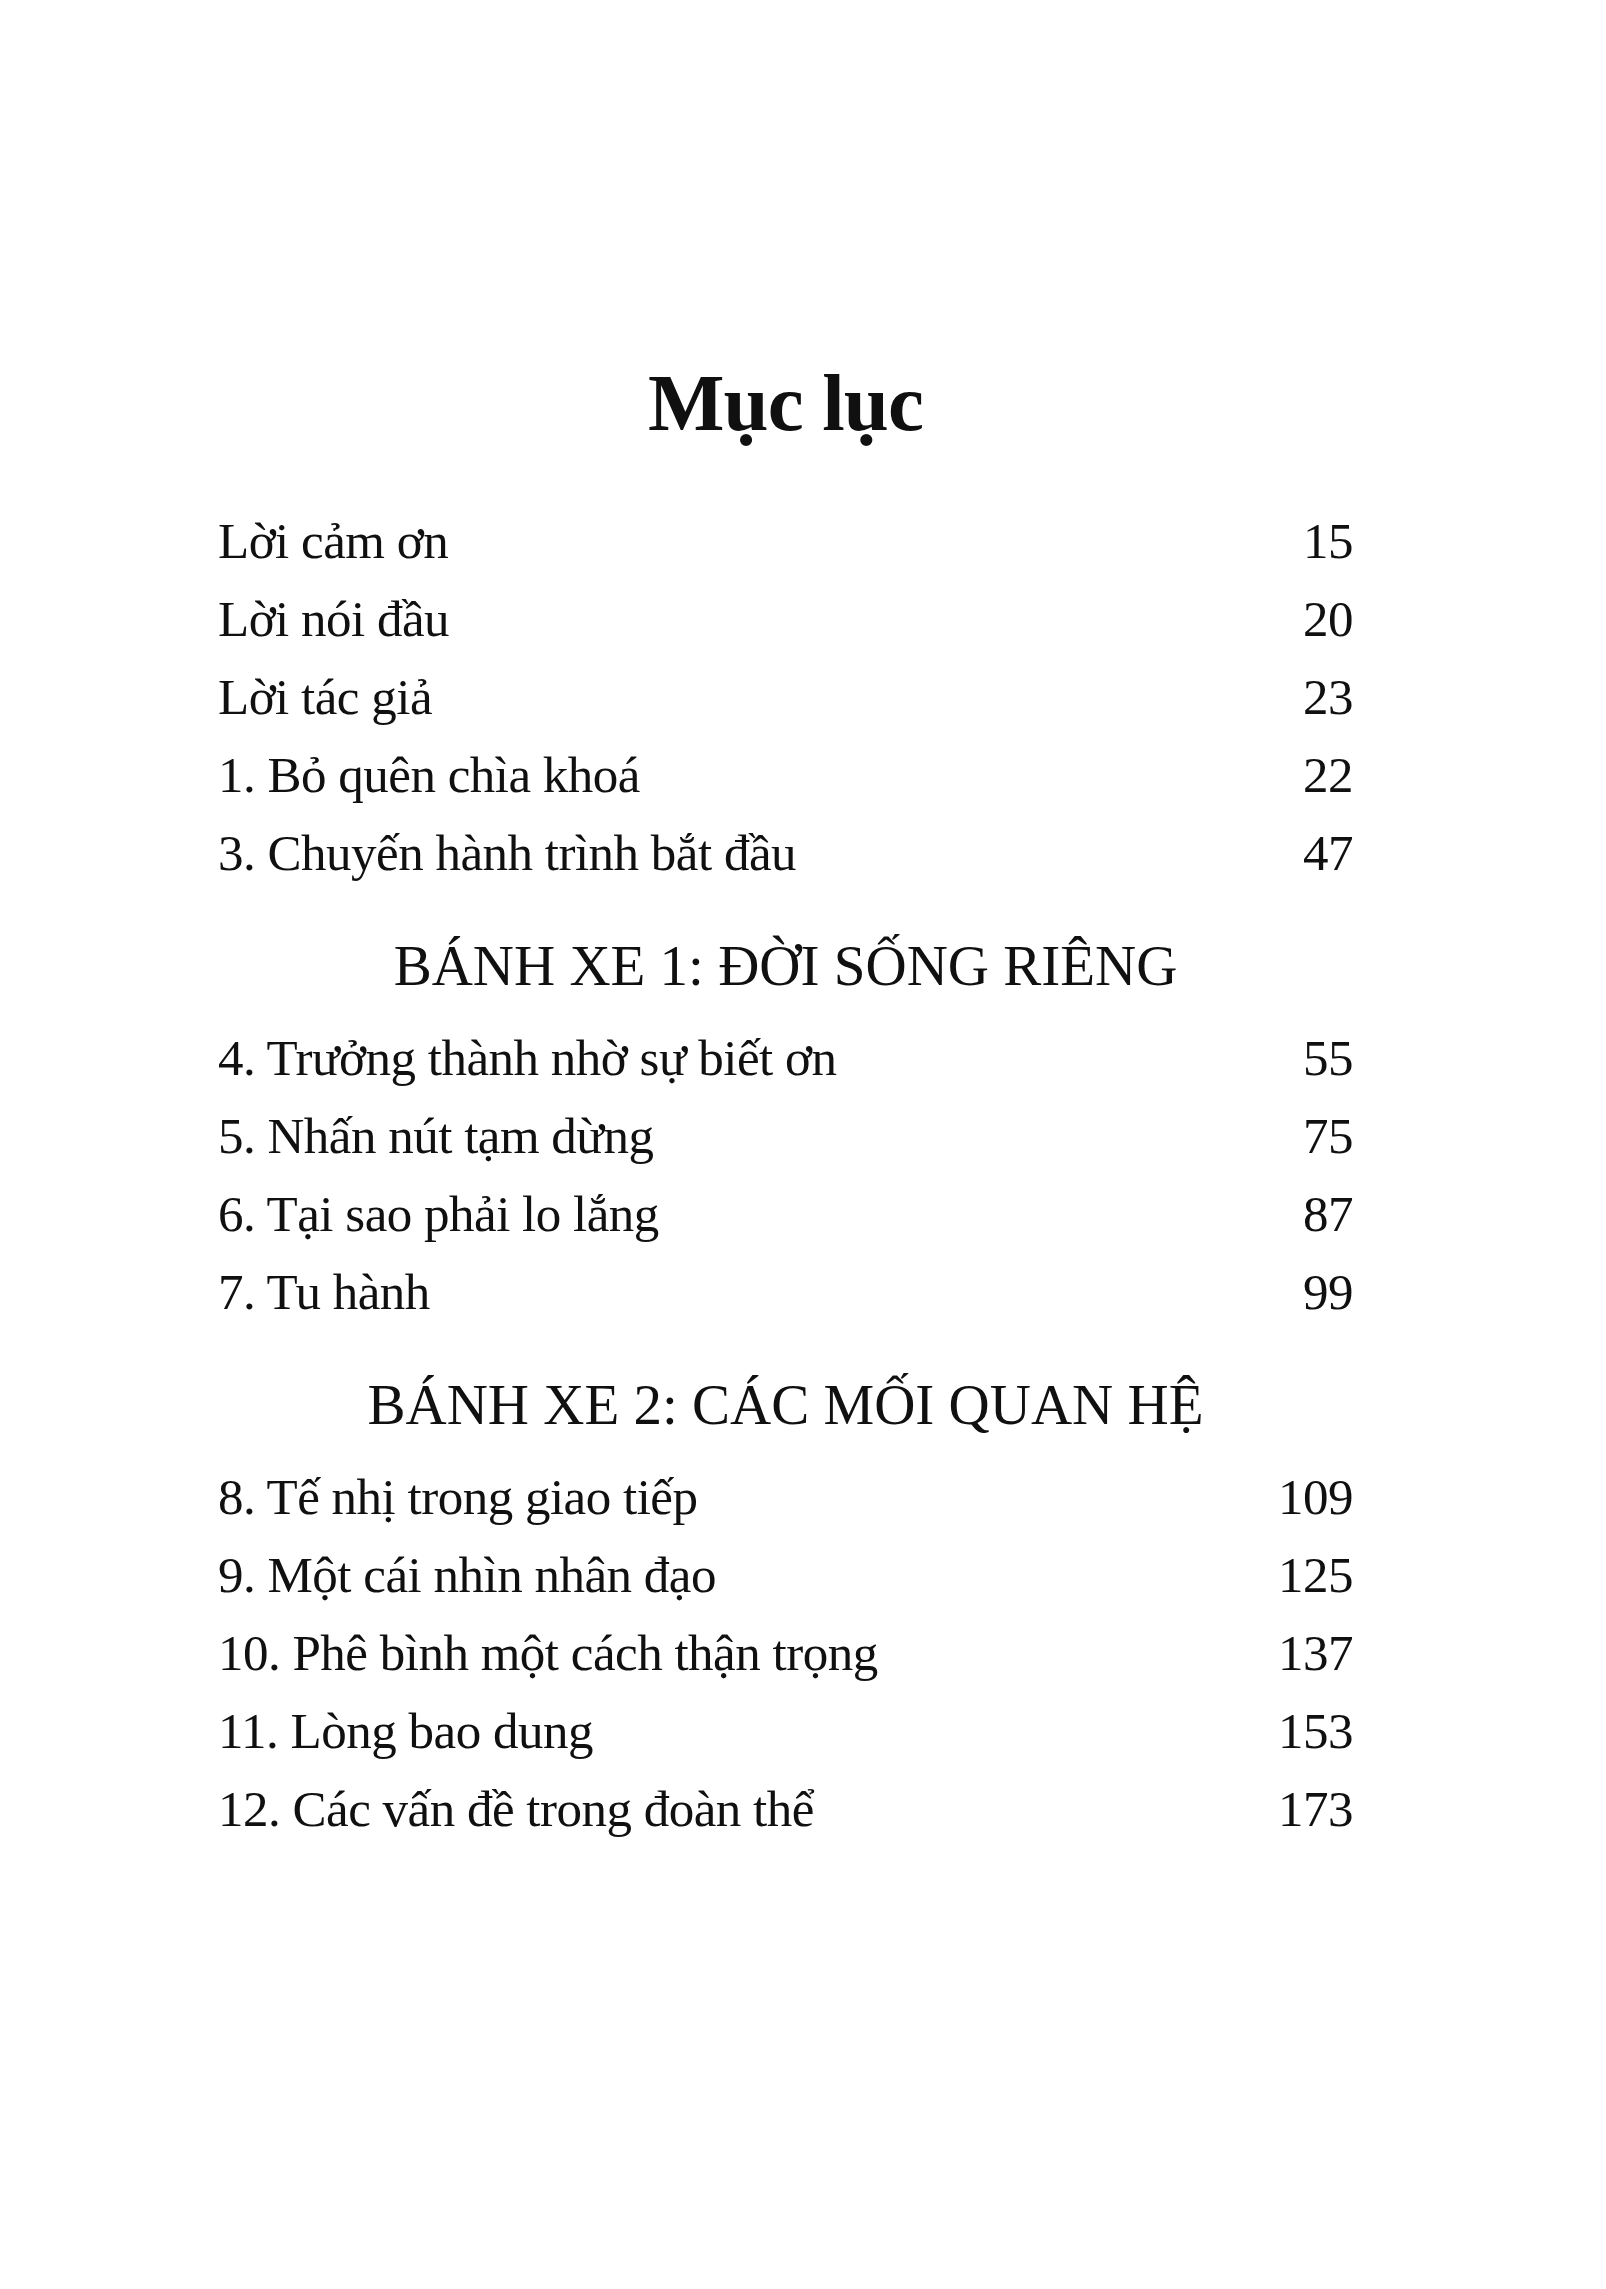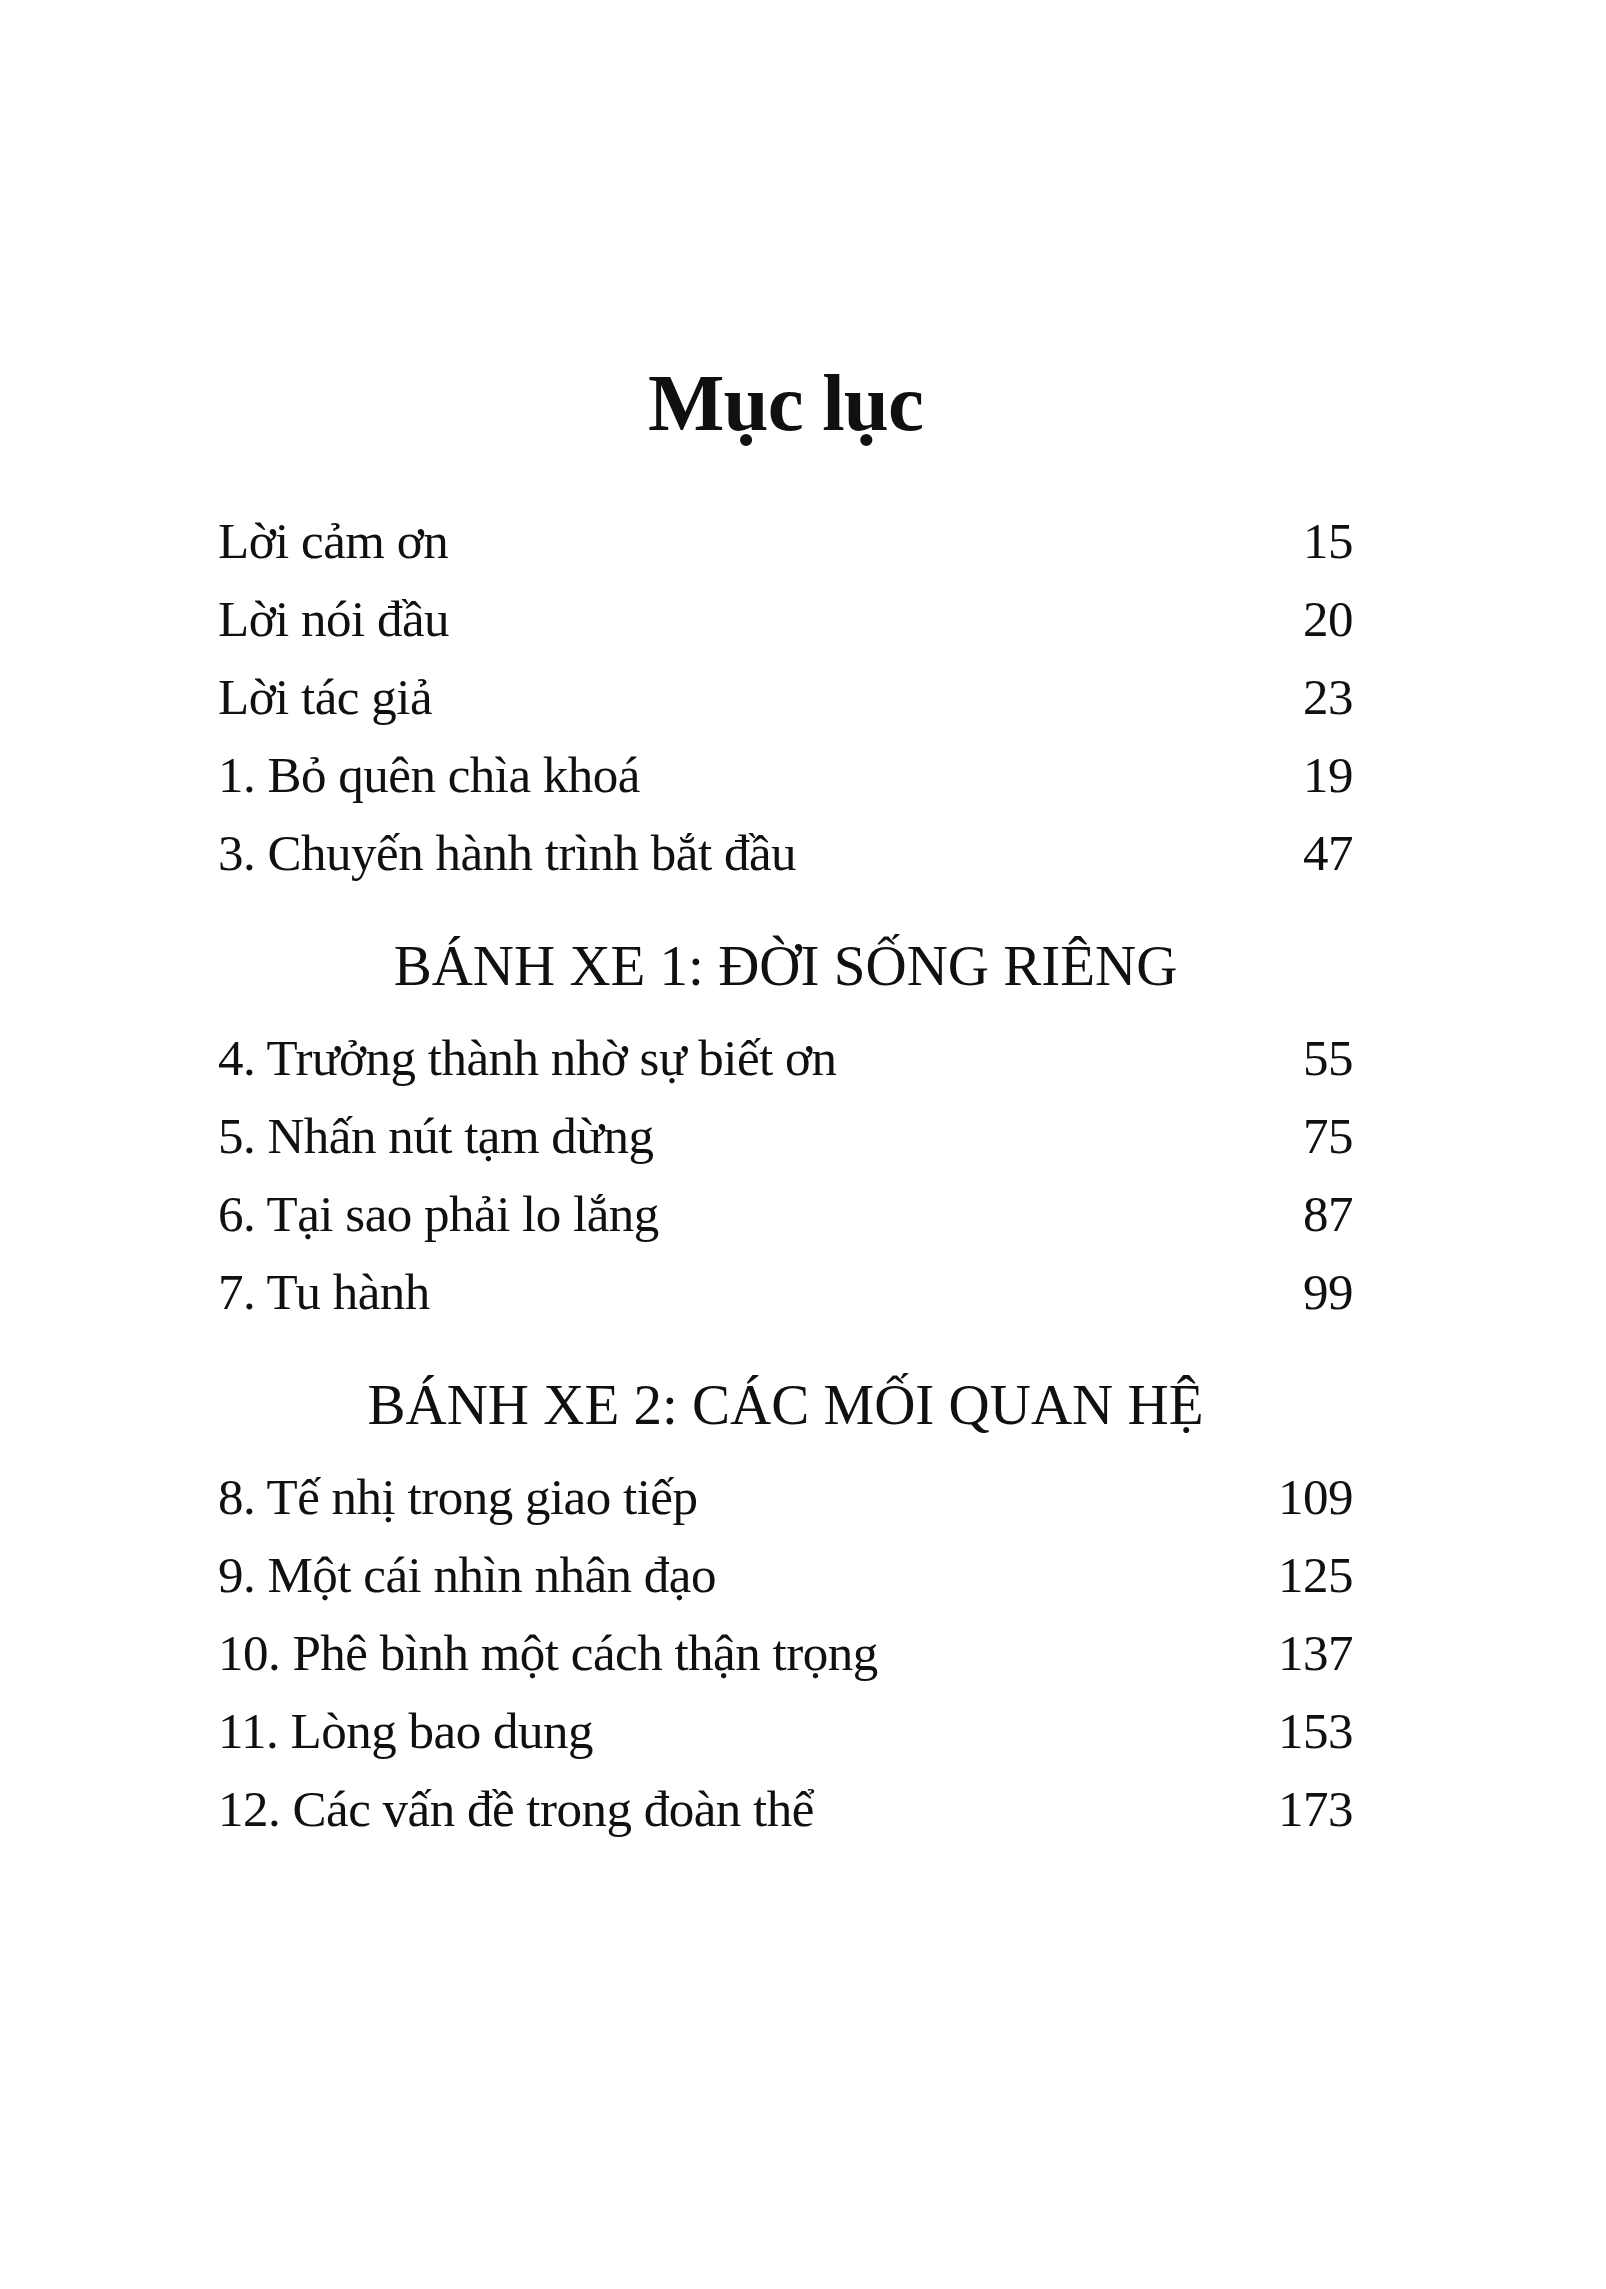--- a/index.html
+++ b/index.html
@@ -77,21 +77,21 @@
     <span class="pagenum">20</span>
   </div>
 
   <div class="toc-row">
     <span class="label">Lời tác giả</span>
     <span class="pagenum">23</span>
   </div>
 
   <div class="toc-row">
     <span class="label">1. Bỏ quên chìa khoá</span>
-    <span class="pagenum">19</span>
+    <span class="pagenum">22</span>
   </div>
 
 
   <div class="toc-row">
     <span class="label">3. Chuyến hành trình bắt đầu</span>
     <span class="pagenum">47</span>
   </div>
 
   <div class="toc-section">BÁNH XE 1: ĐỜI SỐNG RIÊNG</div>
 

